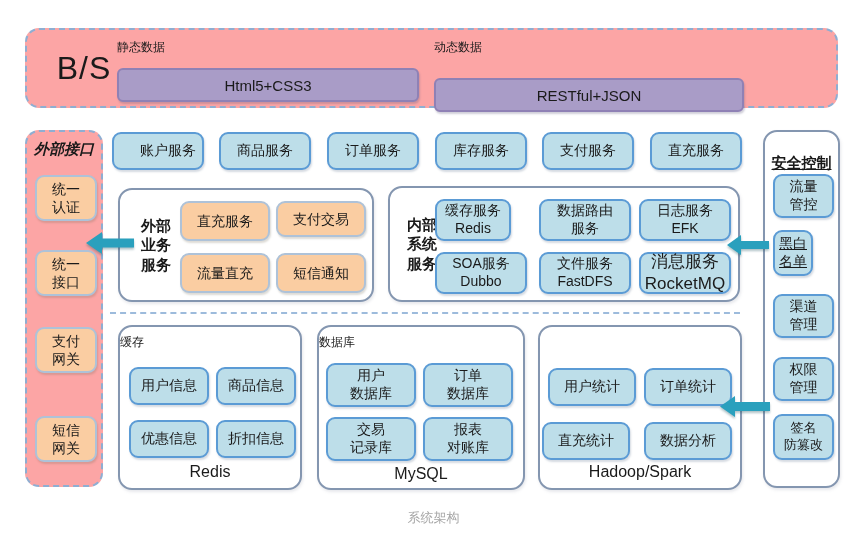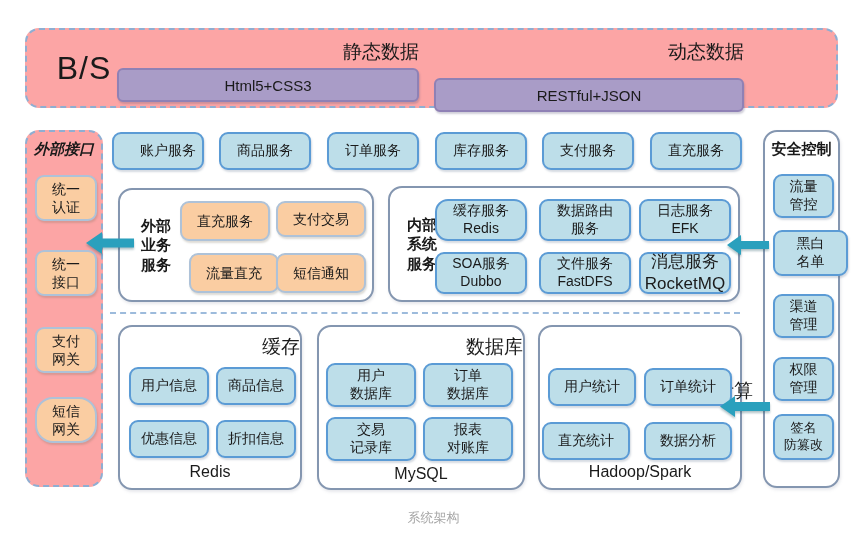--- a/index.html
+++ b/index.html
@@ -10,21 +10,21 @@
   }
   .abs{position:absolute;box-sizing:border-box;}
   .flexc{display:flex;align-items:center;justify-content:center;text-align:center;white-space:pre-line;}
   .container{border:2px solid #8496B0;border-radius:14px;background:#fff;box-shadow:1px 2px 3px rgba(120,130,150,.18);}
   .dashedbox{border:2px dashed #8EAED2;border-radius:14px;background:#fca5a5;}
   .blue{background:#BDDEE9;border:2px solid #5B9BD5;border-radius:9px;font-size:14px;line-height:1.28;box-shadow:1px 2px 2px rgba(90,110,140,.25);}
   .orange{background:#FACDA2;border:2px solid #AEC2D8;border-radius:9px;font-size:14px;line-height:1.3;box-shadow:1px 2px 2px rgba(120,110,90,.25);}
   .purple{background:#A99CC7;border:2px solid #8F81B5;border-radius:6px;font-size:15px;box-shadow:1px 2px 2px rgba(100,95,130,.3);}
   .grouplabel{font-weight:bold;font-size:15px;line-height:1.3;}
   .coltitle{font-weight:bold;font-size:15px;text-align:center;}
-  .sectitle{font-size:19px;text-align:right;}
+  .sectitle{font-size:12px;text-align:left;}
   .footerlbl{font-size:16px;text-align:center;}
   .caption{font-size:13px;color:#A6A6A6;text-align:center;}
   .bslabel{font-size:32px;letter-spacing:1px;}
   svg.arrow{filter:drop-shadow(0 2px 1px rgba(30,80,95,.35));}
 </style>
 </head>
 <body>
 
 <div id="canvas">
 
@@ -37,29 +37,29 @@
   </div>
 
   <div class="abs dashedbox" style="left:25px;top:130px;width:78px;height:357px;">
     <div class="abs coltitle" style="left:0;top:8px;width:100%;font-style:italic;">外部接口</div>
     <div class="abs flexc orange" style="left:8px;top:43px;width:62px;height:46px;">统一
 认证</div>
     <div class="abs flexc orange" style="left:8px;top:118px;width:62px;height:46px;">统一
 接口</div>
     <div class="abs flexc orange" style="left:8px;top:195px;width:62px;height:46px;">支付
 网关</div>
-    <div class="abs flexc orange" style="left:8px;top:265px;width:62px;height:46px;border-radius:18px;">短信
+    <div class="abs flexc orange" style="left:8px;top:284px;width:62px;height:46px;">短信
 网关</div>
   </div>
 
   <div class="abs container" style="left:763px;top:130px;width:77px;height:358px;">
-    <div class="abs coltitle" style="left:0;top:8px;width:100%;">安全控制</div>
+    <div class="abs coltitle" style="left:0;top:22px;width:100%;text-decoration:underline;">安全控制</div>
     <div class="abs flexc blue" style="left:8px;top:42px;width:61px;height:44px;">流量
 管控</div>
-    <div class="abs flexc blue" style="left:8px;top:98px;width:75px;height:46px;">黑白
+    <div class="abs flexc blue" style="left:8px;top:98px;width:40px;height:46px;text-decoration:underline;">黑白
 名单</div>
     <div class="abs flexc blue" style="left:8px;top:162px;width:61px;height:44px;">渠道
 管理</div>
     <div class="abs flexc blue" style="left:8px;top:225px;width:61px;height:44px;">权限
 管理</div>
     <div class="abs flexc blue" style="left:8px;top:282px;width:61px;height:46px;font-size:13px;">签名
 防篡改</div>
   </div>
 
   <div class="abs flexc blue" style="left:112px;top:132px;width:92px;height:38px;padding-left:20px;">账户服务</div>
@@ -68,29 +68,29 @@
   <div class="abs flexc blue" style="left:435px;top:132px;width:92px;height:38px;">库存服务</div>
   <div class="abs flexc blue" style="left:542px;top:132px;width:92px;height:38px;">支付服务</div>
   <div class="abs flexc blue" style="left:650px;top:132px;width:92px;height:38px;">直充服务</div>
 
   <div class="abs container" style="left:118px;top:188px;width:256px;height:114px;">
     <div class="abs flexc grouplabel" style="left:12px;top:0;width:48px;height:100%;">外部
 业务
 服务</div>
     <div class="abs flexc orange" style="left:60px;top:11px;width:90px;height:40px;">直充服务</div>
     <div class="abs flexc orange" style="left:156px;top:11px;width:90px;height:36px;">支付交易</div>
-    <div class="abs flexc orange" style="left:60px;top:63px;width:90px;height:40px;margin-left:9px;">流量直充</div>
+    <div class="abs flexc orange" style="left:60px;top:63px;width:90px;height:40px;">流量直充</div>
     <div class="abs flexc orange" style="left:156px;top:63px;width:90px;height:40px;">短信通知</div>
   </div>
 
   <div class="abs container" style="left:388px;top:186px;width:352px;height:116px;">
     <div class="abs flexc grouplabel" style="left:8px;top:0;width:48px;height:100%;">内部
 系统
 服务</div>
-    <div class="abs flexc blue" style="left:45px;top:11px;width:92px;height:42px;border-radius:13px;">缓存服务
+    <div class="abs flexc blue" style="left:45px;top:11px;width:76px;height:42px;">缓存服务
 Redis</div>
     <div class="abs flexc blue" style="left:149px;top:11px;width:92px;height:42px;">数据路由
 服务</div>
     <div class="abs flexc blue" style="left:249px;top:11px;width:92px;height:42px;">日志服务
 EFK</div>
     <div class="abs flexc blue" style="left:45px;top:64px;width:92px;height:42px;">SOA服务
 Dubbo</div>
     <div class="abs flexc blue" style="left:149px;top:64px;width:92px;height:42px;">文件服务
 FastDFS</div>
     <div class="abs flexc blue" style="left:249px;top:64px;width:92px;height:42px;font-size:17px;">消息服务

